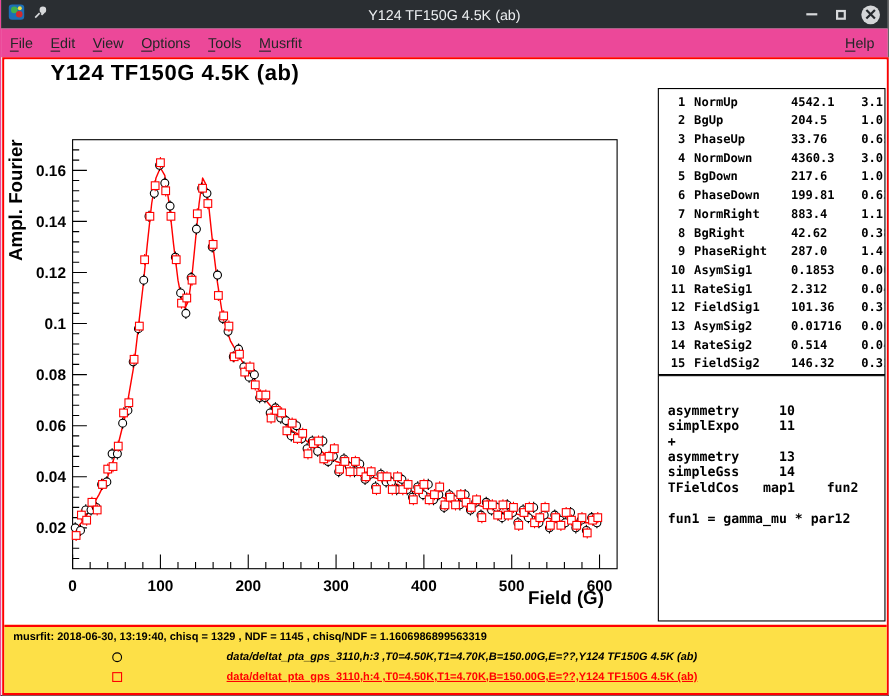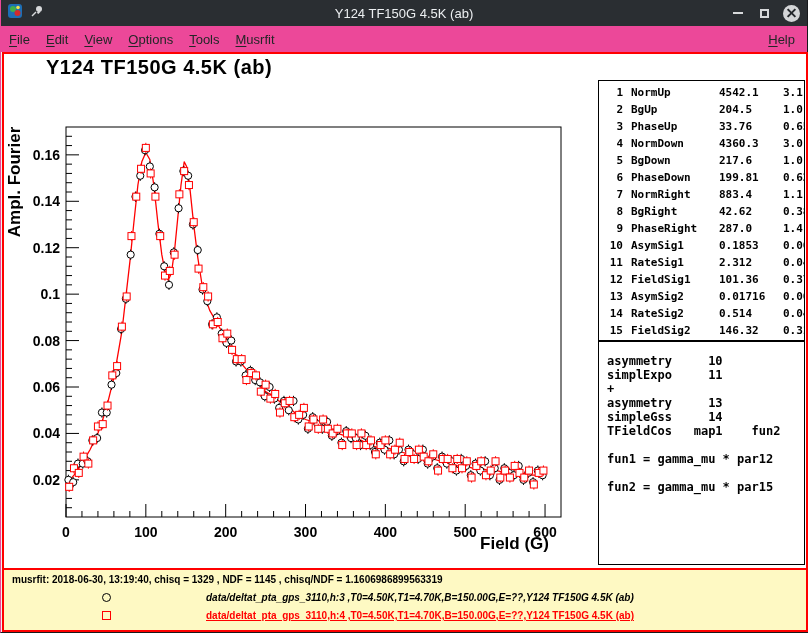--- a/index.html
+++ b/index.html
@@ -23,34 +23,34 @@
   
   .menubar { height:26px; background:#ec4899; display:flex; align-items:center; font-size:13px; color:#232627; position:relative; }
   .menu-item { padding:4px 8px; cursor:default; }
   .mn { text-decoration:underline; text-underline-offset:2px; }
   #menu-right { position:absolute; right:4px; }
 
   
   .canvas { position:absolute; top:52px; left:1px; width:806px; height:580px;
             border:2px solid #ff0000; background:#ffffff; display:flex; flex-direction:column; }
   .main-pad { position:relative; height:514px; background:#ffffff; }
-  .bottom-pad { position:relative; flex:1; background:#fef9c3; border-top:2px solid #ff0000; }
+  .bottom-pad { position:relative; flex:1; background:#fde047; border-top:2px solid #ff0000; }
 
   .pad-title { position:absolute; left:42px; top:2px; font-size:20px; font-weight:bold; color:#000; letter-spacing:0.5px; }
 
   .plot-svg { position:absolute; left:0; top:50px; width:590px; height:464px; }
   .tick-label { font:bold 14px "Liberation Sans",sans-serif; fill:#000; }
   .axis-title { font:bold 17px "Liberation Sans",sans-serif; fill:#000; }
 
   .param-box { position:absolute; left:594px; top:26px; width:207px; height:261px; border:1px solid #000;
                font:bold 11px "DejaVu Sans Mono",monospace; color:#000; padding:3px 0 0 6px; overflow:hidden; }
   .param-grid { display:grid; grid-template-columns:18px 8px 88px 64px 1fr; line-height:17px; }
   .c-idx { text-align:right; }
   .theory-box { position:absolute; left:594px; top:287px; width:207px; height:224px; border:1px solid #000;
-                font:bold 12px "DejaVu Sans Mono",monospace; color:#000; padding:12px 0 0 8px; overflow:hidden; }
+                font:bold 12px "DejaVu Sans Mono",monospace; color:#000; padding:24px 0 0 8px; overflow:hidden; }
   .theory-line { white-space:pre; line-height:14px; }
 
   
   .fit-stats { position:absolute; left:8px; top:4px; font:bold 10px "Liberation Sans",sans-serif; color:#000; white-space:nowrap; }
   .legend-row { position:absolute; left:0; height:14px; width:100%; }
   .legend-row .marker { position:absolute; left:98px; top:2px; display:inline-block; width:9px; height:9px; }
   .lg-circle { border:1px solid #000; border-radius:50%; }
   .lg-square { border:1px solid #ff0000; }
   .legend-row .lg-label { position:absolute; left:202px; top:1px; font:bold 10px "Liberation Sans",sans-serif; white-space:nowrap; }
 </style>
@@ -694,21 +694,20 @@
       <div class="theory-box" id="theory-box">
           <div class="theory-line">asymmetry     10</div>
           <div class="theory-line">simplExpo     11</div>
           <div class="theory-line">+</div>
           <div class="theory-line">asymmetry     13</div>
           <div class="theory-line">simpleGss     14</div>
           <div class="theory-line">TFieldCos   map1    fun2</div>
           <div class="theory-line">&nbsp;</div>
           <div class="theory-line">fun1 = gamma_mu * par12</div>
           <div class="theory-line">&nbsp;</div>
-          <div class="theory-line">fun2 = gamma_mu * par15</div>
         </div>
     </div>
 
     <div class="bottom-pad">
       <div class="fit-stats">musrfit: 2018-06-30, 13:19:40, chisq = 1329 , NDF = 1145 , chisq/NDF = 1.1606986899563319</div>
       <div id="legend-rows">
           <div class="legend-row" style="top: 21px;">
             <span class="marker lg-circle" style="border-color: rgb(0, 0, 0);"></span>
             <span class="lg-label" style="color: rgb(0, 0, 0); font-style: italic;">data/deltat_pta_gps_3110,h:3 ,T0=4.50K,T1=4.70K,B=150.00G,E=??,Y124 TF150G 4.5K (ab)</span>
           </div>

